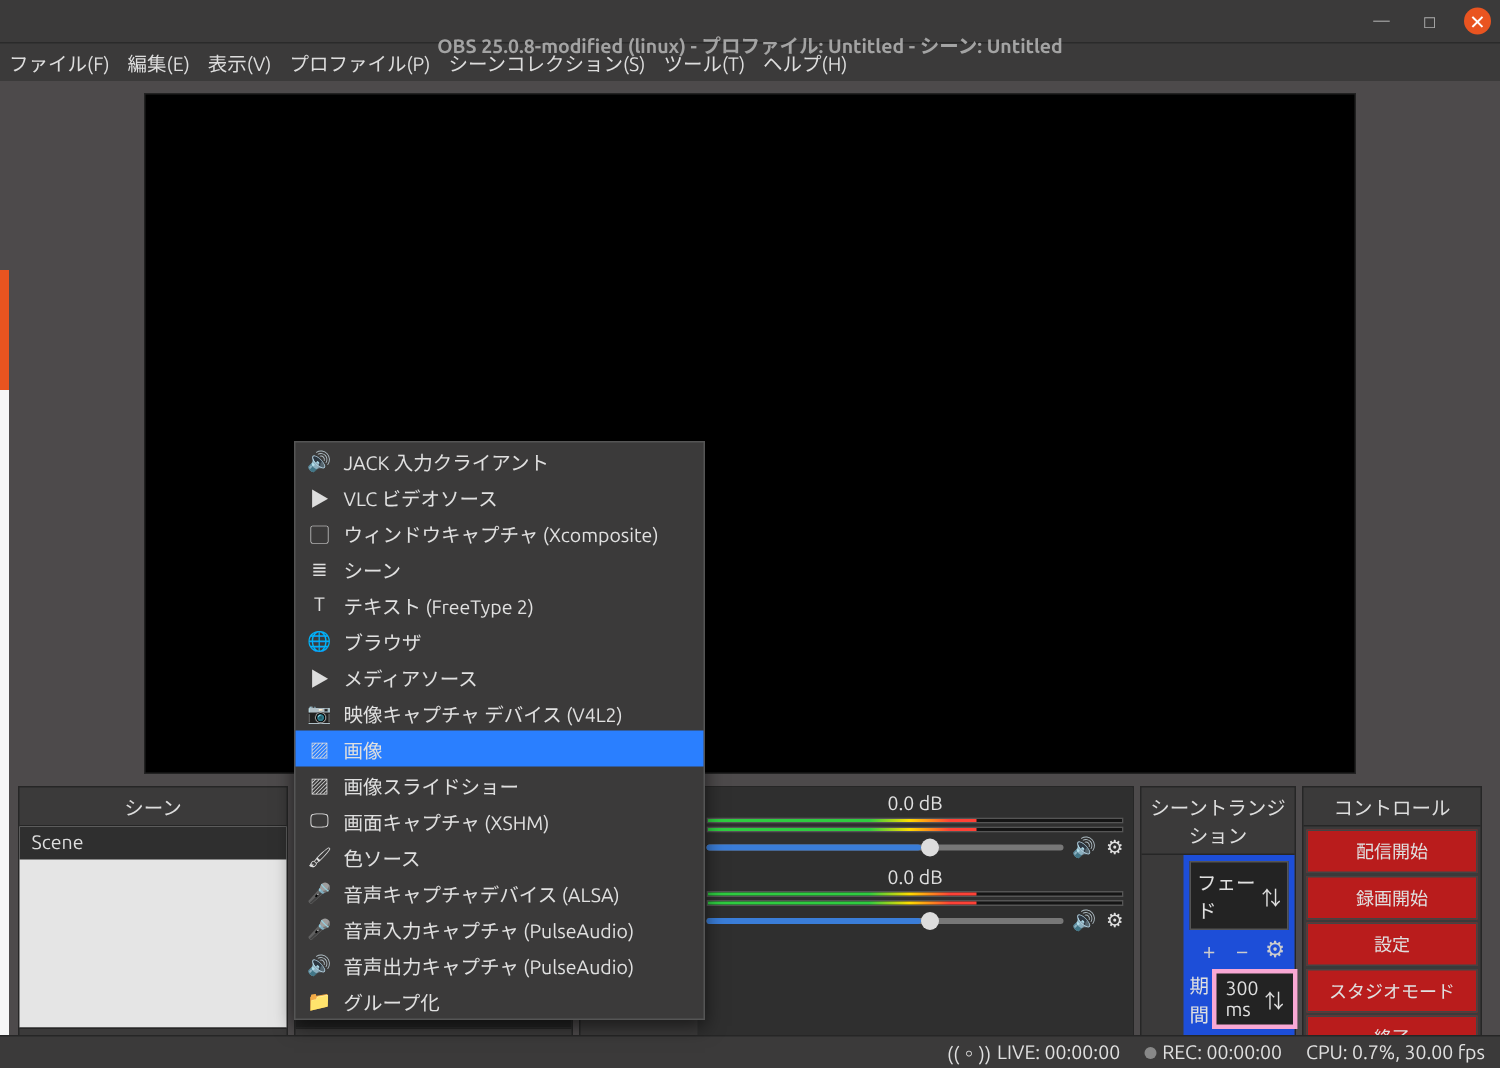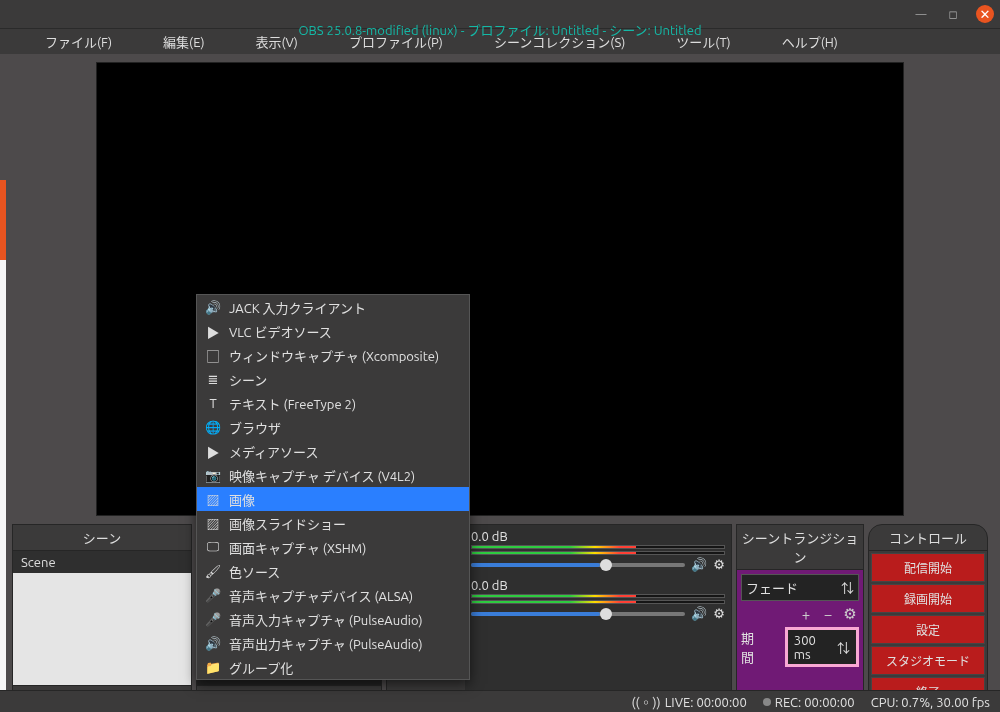--- a/index.html
+++ b/index.html
@@ -1,52 +1,52 @@
 <!DOCTYPE html>
 <html><head>
 <meta charset="utf-8">
 <style>
 * { box-sizing: border-box; margin: 0; padding: 0; font-family: "Ubuntu", "Noto Sans CJK JP", sans-serif; font-size: 13px; color: #e0e0e0; }
 body { background: #4d4a4b; width: 1000px; height: 712px; overflow: hidden; position: relative; }
 .titlebar { height: 28px; background: #3b3a3a; display: flex; align-items: center; justify-content: center; position: relative; }
-.titlebar .title { font-weight: normal; color: #14b8a6; margin-top: 30px; }
+.titlebar .title { font-weight: bold; color: #a3a3a3; margin-top: 30px; }
 .titlebar .win-controls { position: absolute; right: 6px; display: flex; gap: 14px; align-items: center; }
 .win-btn { width: 18px; height: 18px; border-radius: 50%; display: flex; align-items: center; justify-content: center; font-size: 11px; cursor: pointer; }
 .win-close { background: #e95420; }
 .menubar { height: 26px; background: #3b3a3a; border-top: 1px solid #2a2a2a; display: flex; align-items: center; padding: 0 6px; gap: 12px; }
-.menubar span { color: #ddd; cursor: pointer; margin-left: 39px; }
+.menubar span { color: #ddd; cursor: pointer; }
 .main { padding: 8px; }
 .preview { background: #000; width: 808px; height: 454px; margin: 0 auto; border: 1px solid #222; }
 .panels { display: flex; gap: 4px; margin-top: 8px; padding: 0 4px; }
 .panel { background: #3b3a3a; border: 1px solid #262626; }
 .panel-header { text-align: center; padding: 3px 0; border-bottom: 1px solid #262626; color: #ddd; }
 .scenes { width: 180px; display: flex; flex-direction: column; }
 .scene-list { flex: 1; background: #e5e5e5; }
 .scene-item { background: #2f2f2f; padding: 4px 8px; color: #ddd; }
 .scene-tools, .src-tools { display: flex; gap: 4px; padding: 3px 4px; border-top: 1px solid #262626; }
 .tool-btn { width: 18px; height: 18px; display:flex; align-items:center; justify-content:center; color:#ccc; cursor:pointer; font-size:15px; }
 .sources { width: 186px; display:flex; flex-direction:column; }
 .src-body { flex:1; background:#232323; color:#888; font-size:12px; padding:20px 6px 6px 6px; }
 .mixer { flex: 1; display:flex; flex-direction:row; }
 .mixer-body { flex:1; padding:4px 6px; background:#2f2f2f; }
 .mixer-row { margin-bottom: 6px; }
-.mixer-top { display:flex; justify-content:flex-start; font-size:11px; color:#bbb; }
+.mixer-top { display:flex; justify-content:center; font-size:11px; color:#bbb; }
 .meter { height: 4px; background:#151515; position:relative; margin:2px 0; border:1px solid #555; }
 .meter .g { position:absolute; left:0; height:100%; background:linear-gradient(to right,#2ecc40 0%,#2ecc40 60%,#ffdc00 75%,#ff4136 90%); width:65%; }
 .slider-row { display:flex; align-items:center; gap:6px; }
 .slider-track { flex:1; height:4px; background:#777; position:relative; border-radius:2px; }
 .slider-fill { height:100%; width:60%; background:#3a7dd8; border-radius:2px; }
 .slider-thumb { position:absolute; left:60%; top:-4px; width:12px; height:12px; background:#ddd; border-radius:50%; }
-.trans { width: 128px; display:flex; flex-direction:column;justify-content:flex-end; }
-.trans-body { padding: 4px; background:#701a75; flex:1; }
+.trans { width: 104px; display:flex; flex-direction:column;justify-content:flex-end; }
+.trans-body { padding: 4px; background:#1d4ed8; flex:1;margin-left:28px; }
 .select { background:#232323; border:1px solid #555; padding:3px 4px; display:flex; justify-content:space-between; align-items:center; margin-bottom:4px; }
 .trans-row2 { display:flex; justify-content:flex-end; gap:4px; margin:4px 0; }
-.trans-dur { display:flex; align-items:center; gap:19px; }
+.trans-dur { display:flex; align-items:center; gap:2px; }
 .spin { background:#232323; border:3px solid #f9a8d4; padding:3px 6px; display:flex; align-items:center; gap:4px; }
-.controls { width: 120px; display:flex; flex-direction:column;border-radius:14px; }
+.controls { width: 120px; display:flex; flex-direction:column; }
 .ctl-body { padding:2px; }
 .ctl-btn { background:#b91c1c; padding:5px 2px; text-align:center; margin-bottom:2px; border:1px solid #444; cursor:pointer; font-size:12px; }
 .statusbar { position:absolute; bottom:0; left:0; right:0; height:22px; background:#3b3a3a; border-top:1px solid #262626; display:flex; align-items:center; justify-content:flex-end; gap:16px; padding:0 10px; font-size:12px; color:#ccc; }
 .status-item { display:flex; align-items:center; gap:4px; }
 .dot { width:8px; height:8px; border-radius:50%; background:#888; }
 
 .ctx { position:absolute; left:196px; top:294px; width:274px; background:#3b3a3a; border:1px solid #555; box-shadow:0 4px 12px rgba(0,0,0,0.6); }
 .ctx-item { display:flex; align-items:center; gap:8px; padding:4px 8px 4px 8px; cursor:pointer; height:24px; }
 .ctx-item.sel { background:#2a7fff; }
 .ctx-icon { width:16px; height:16px; display:flex; align-items:center; justify-content:center; font-size:13px; color:#ddd; }

